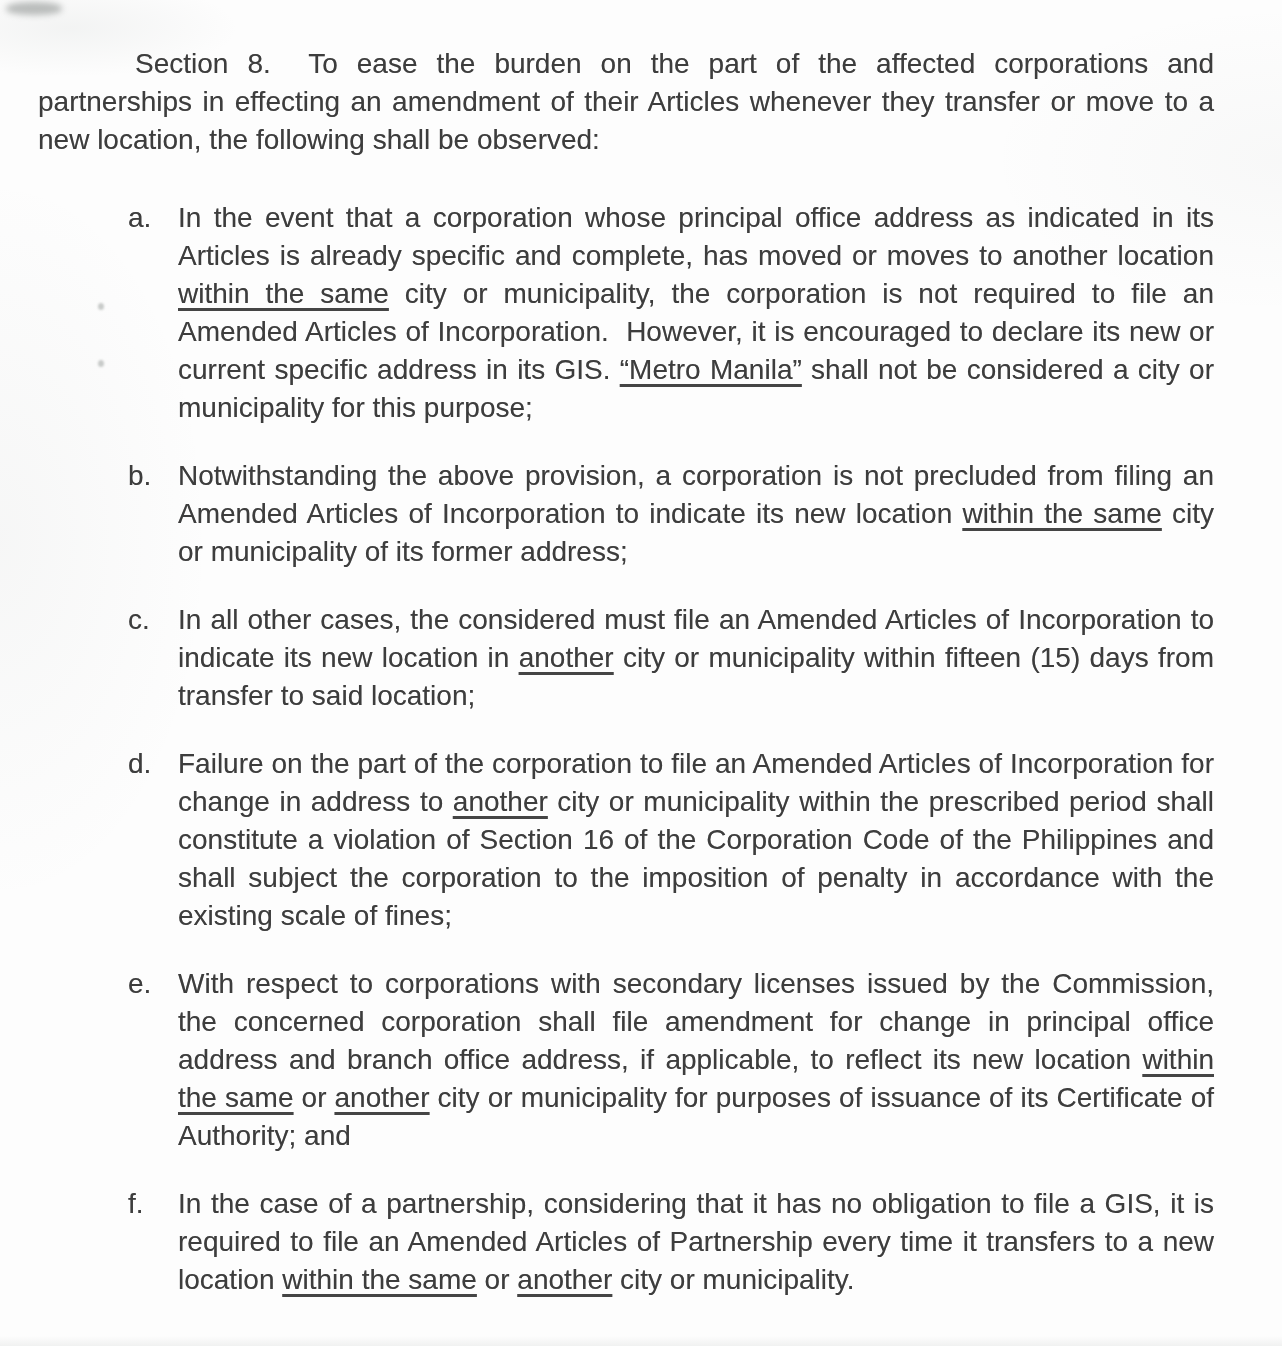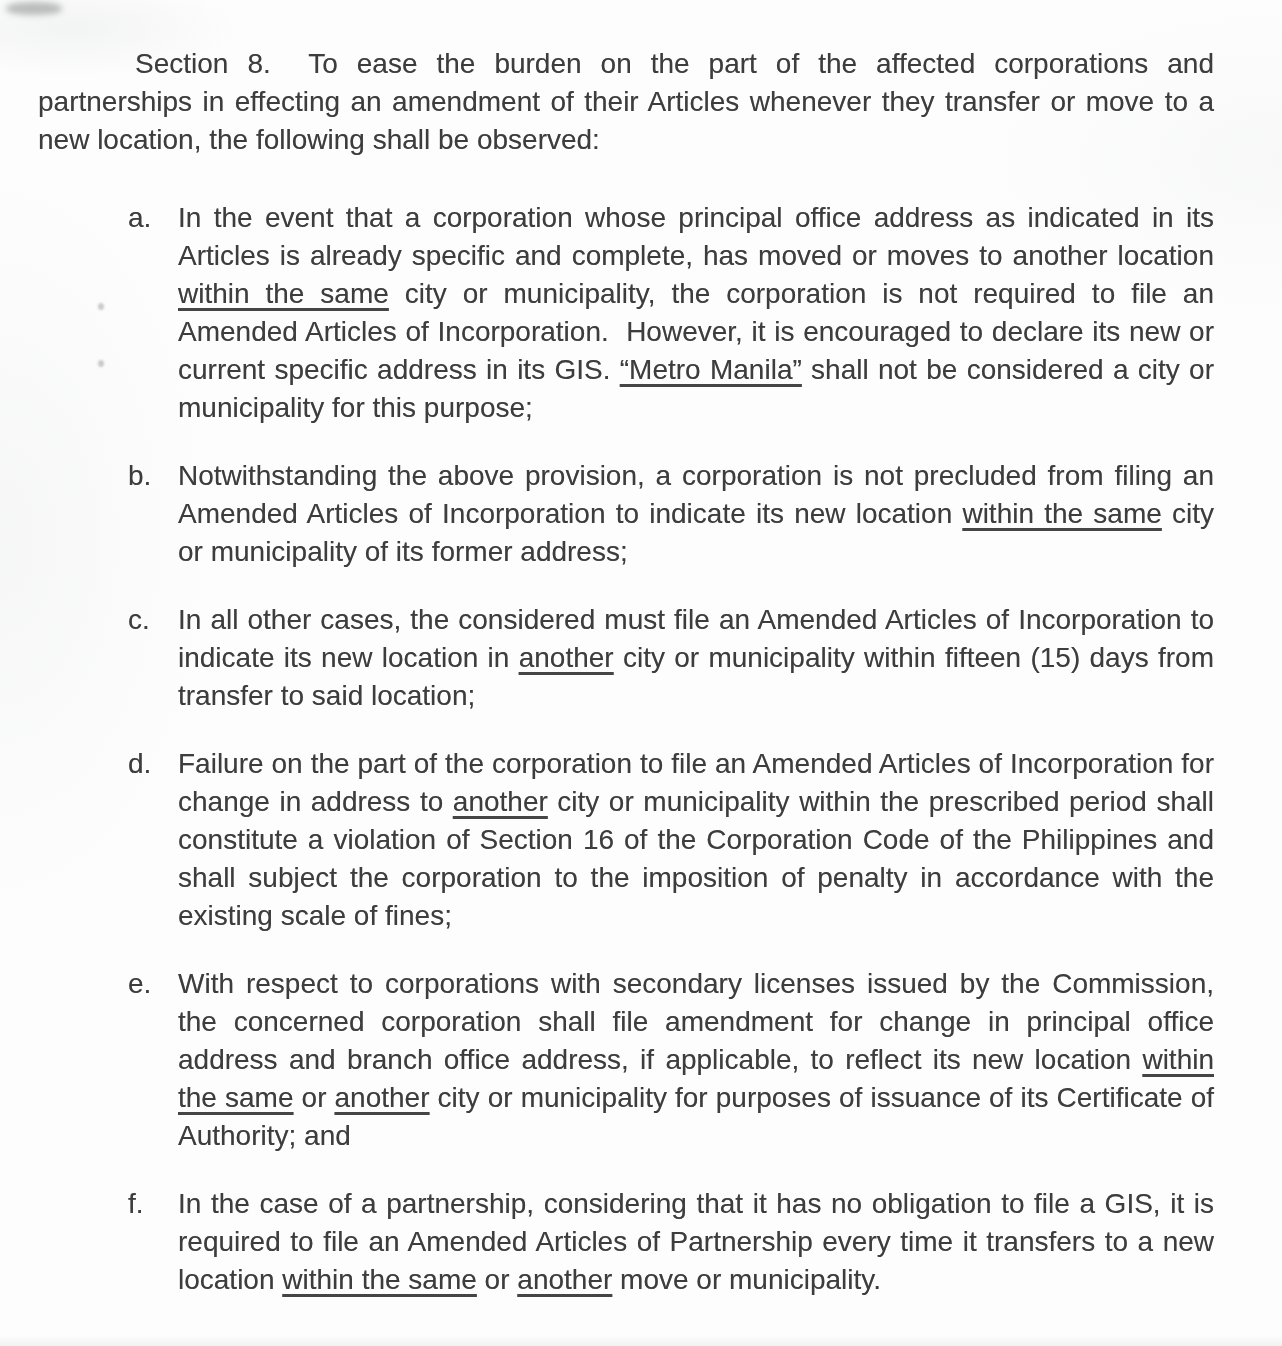--- a/index.html
+++ b/index.html
@@ -107,17 +107,17 @@
       <span class="item-body"><span>Failure on the part of the corporation to file an Amended Articles of Incorporation for change in address to </span><u>another</u><span> city or municipality within the prescribed period shall constitute a violation of Section 16 of the Corporation Code of the Philippines and shall subject the corporation to the imposition of penalty in accordance with the existing scale of fines;</span></span>
     </div>
 
     <div class="item">
       <span class="item-label">e.</span>
       <span class="item-body"><span>With respect to corporations with secondary licenses issued by the Commission, the concerned corporation shall file amendment for change in principal office address and branch office address, if applicable, to reflect its new location </span><u>within the same</u><span> or </span><u>another</u><span> city or municipality for purposes of issuance of its Certificate of Authority; and</span></span>
     </div>
 
     <div class="item">
       <span class="item-label">f.</span>
-      <span class="item-body"><span>In the case of a partnership, considering that it has no obligation to file a GIS, it is required to file an Amended Articles of Partnership every time it transfers to a new location </span><u>within the same</u><span> or </span><u>another</u><span> move or municipality.</span></span>
+      <span class="item-body"><span>In the case of a partnership, considering that it has no obligation to file a GIS, it is required to file an Amended Articles of Partnership every time it transfers to a new location </span><u>within the same</u><span> or </span><u>another</u><span> city or municipality.</span></span>
     </div>
   </div>
 
 </div>
 
 </body></html>

